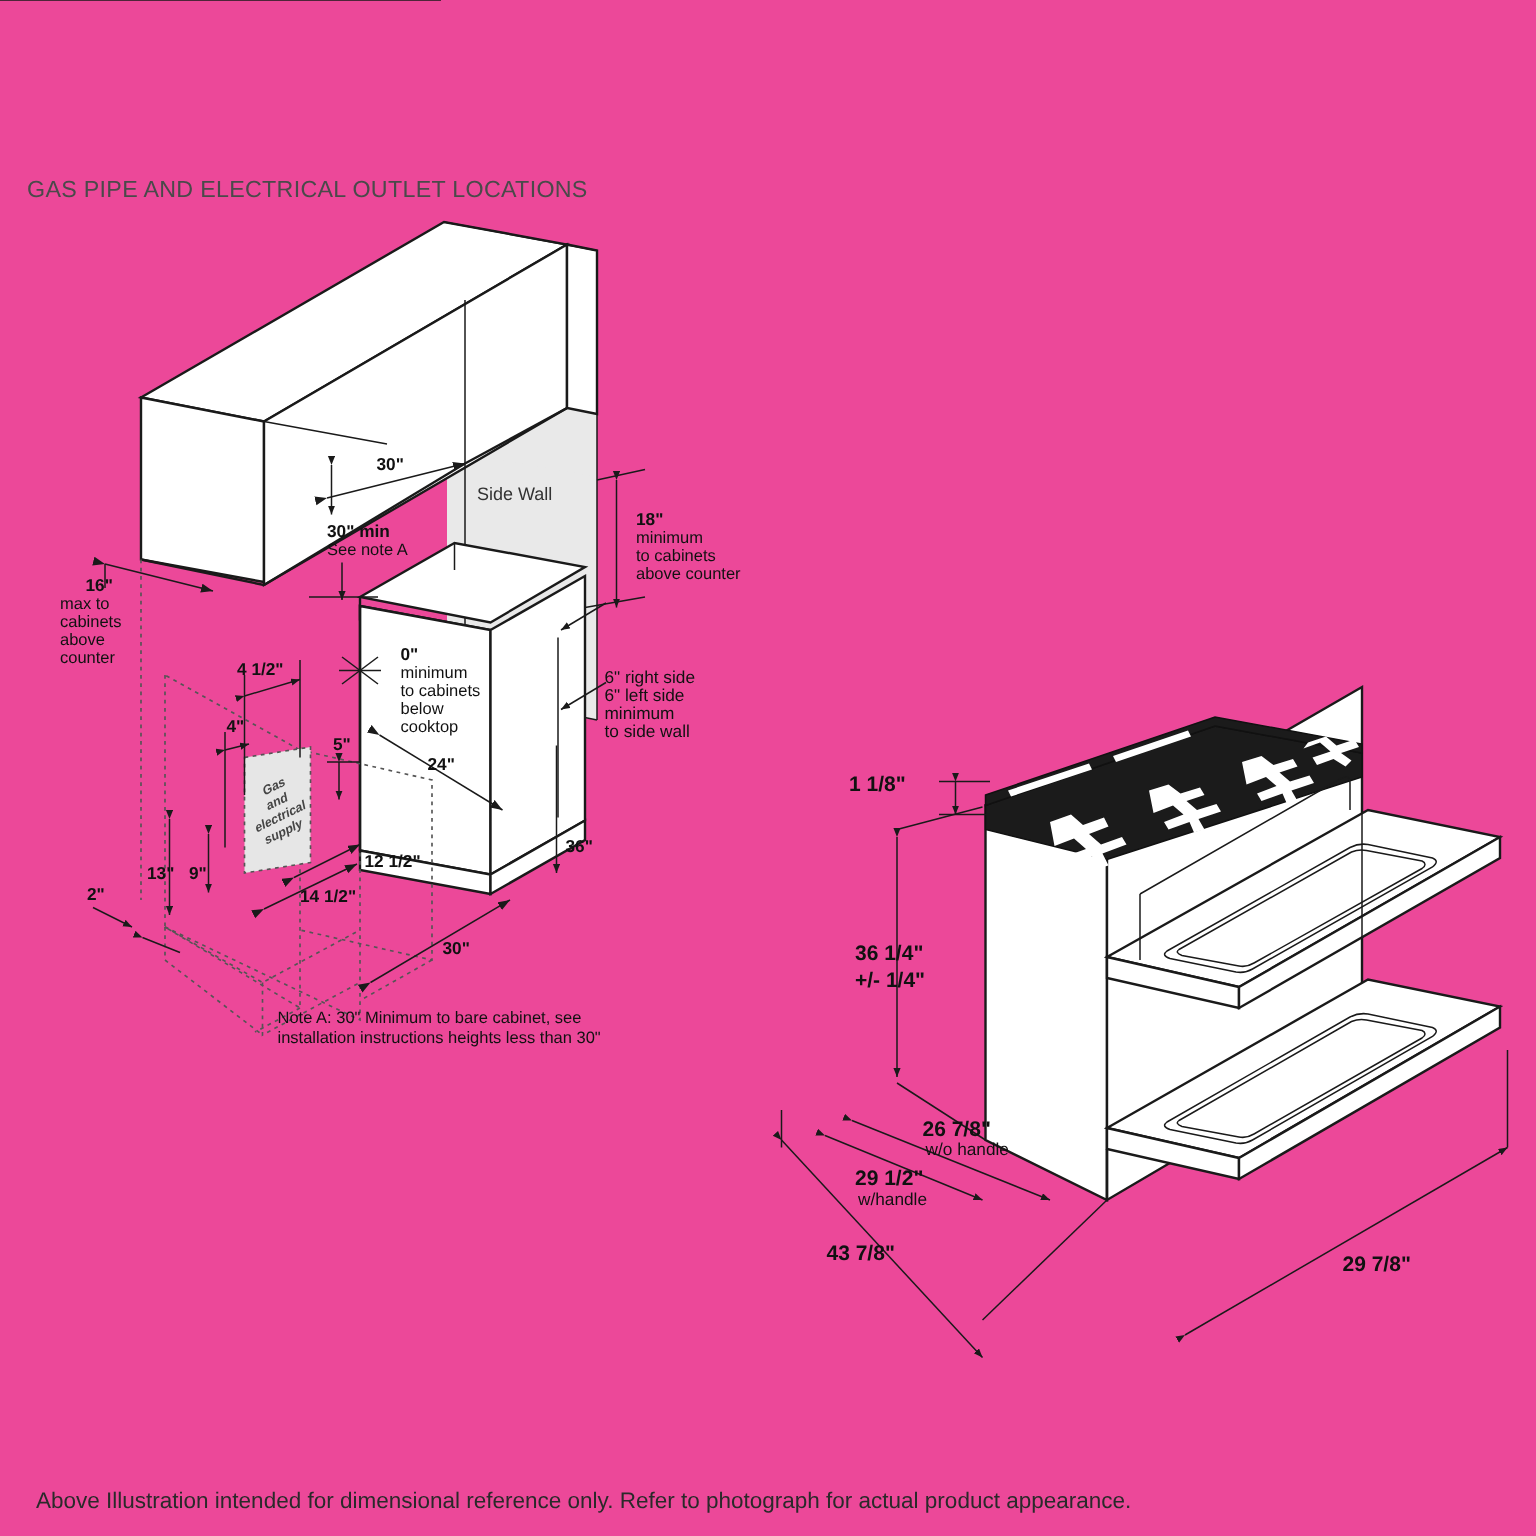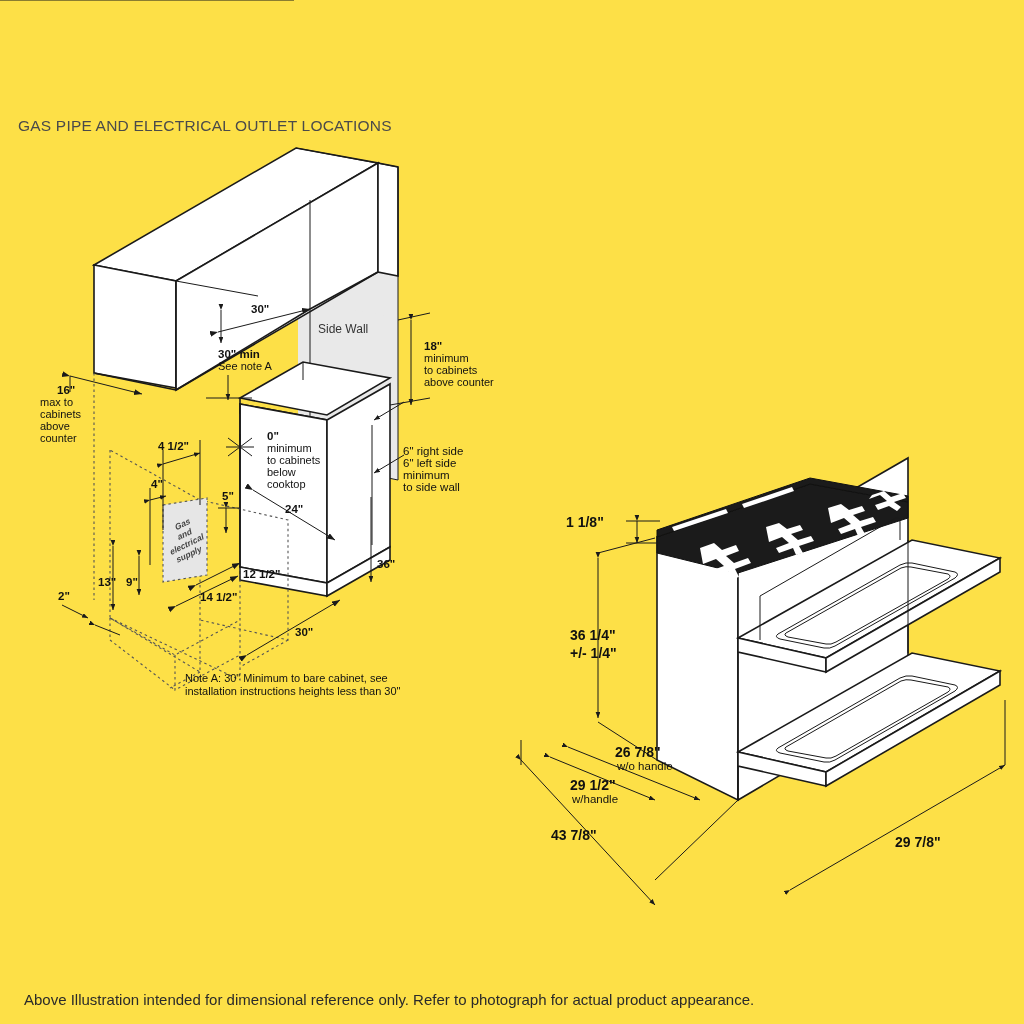--- a/index.html
+++ b/index.html
@@ -4,21 +4,21 @@
 <style>
   html, body {
     margin: 0;
     padding: 0;
     background: #ffffff;
   }
   #page {
     position: relative;
     width: 1024px;
     height: 1024px;
-    background: #fde047;
+    background: #ec4899;
     font-family: "Liberation Sans", sans-serif;
     overflow: hidden;
   }
   .diagram-svg {
     position: absolute;
     left: 0;
     top: 0;
     width: 1024px;
     height: 1024px;
   }

